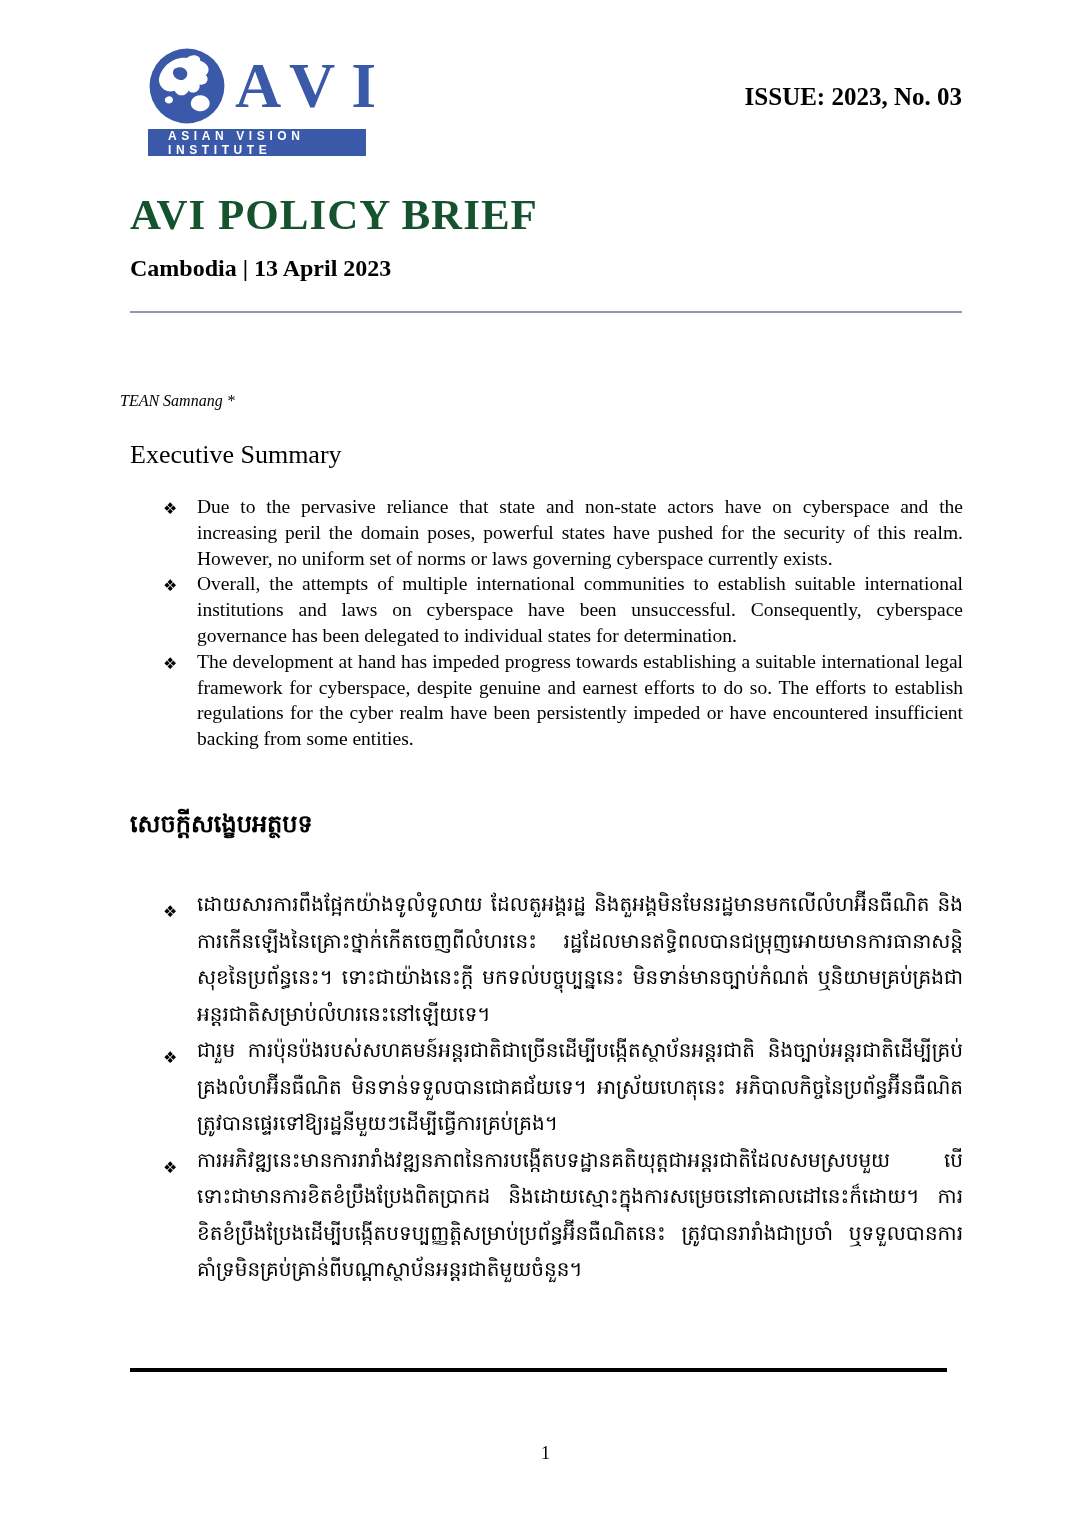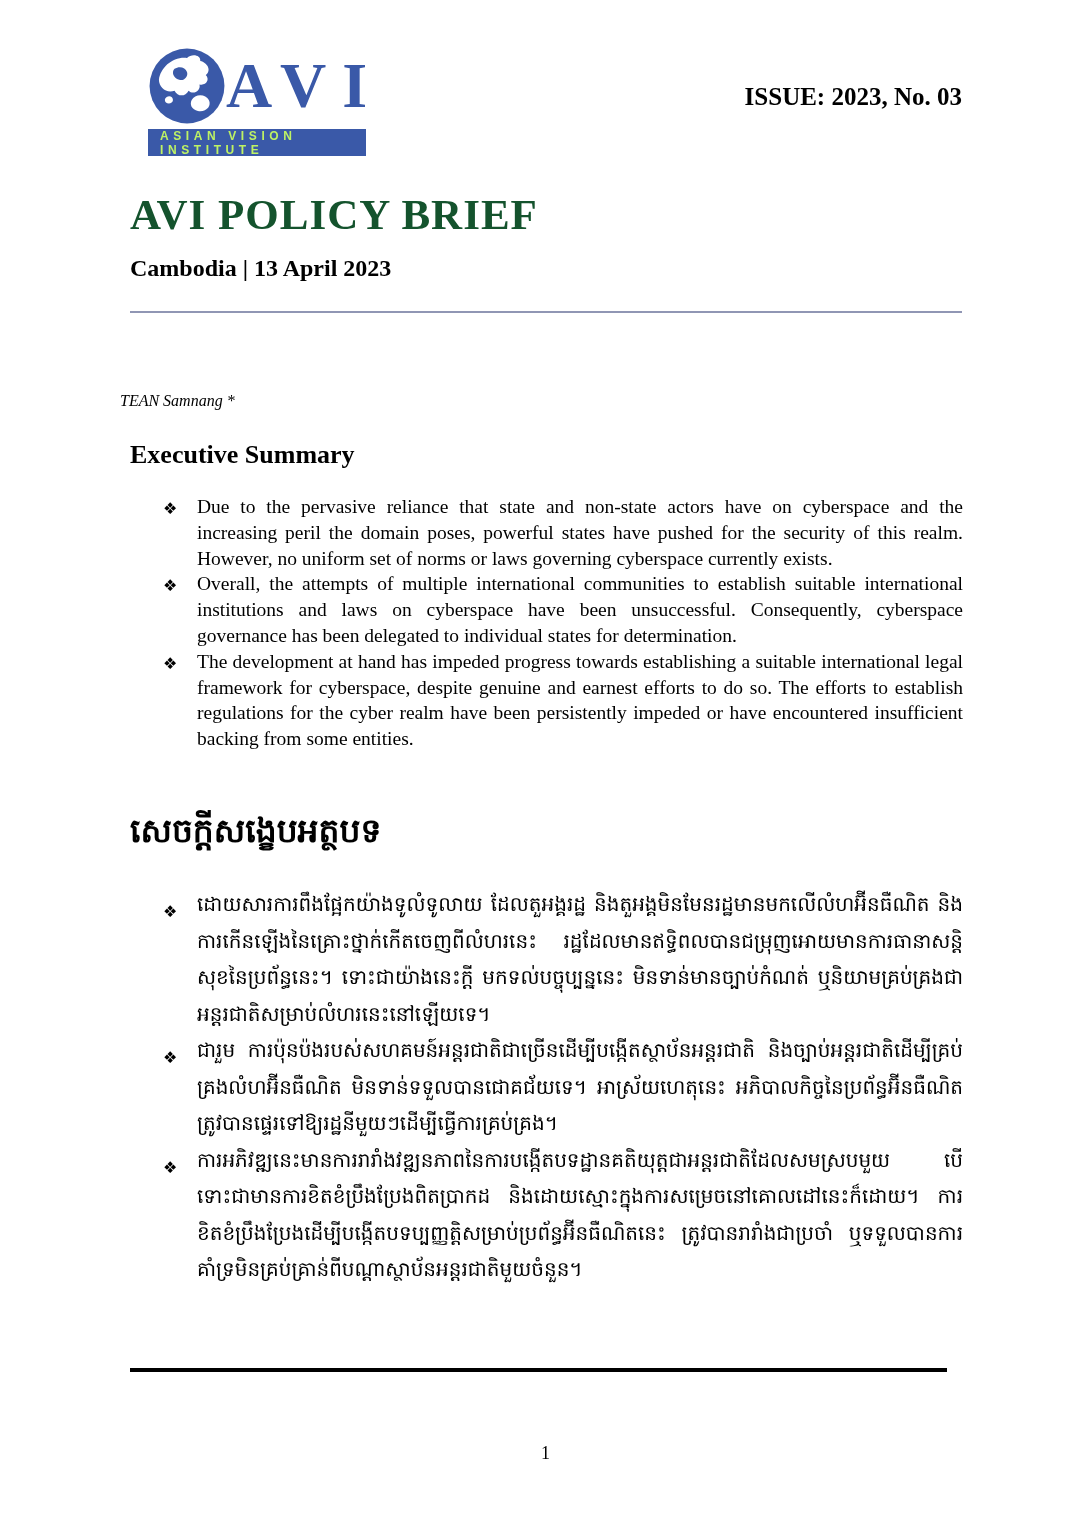--- a/index.html
+++ b/index.html
@@ -11,28 +11,28 @@
     font-family:"Liberation Serif", serif;
     color:#000;
     overflow:hidden;
   }
   
   .logo { position:absolute; left:148px; top:46px; }
   .logo-top { display:flex; align-items:center; height:80px; }
   .globe { width:78px; height:78px; flex:0 0 auto; }
   .logo-avi {
     font-size:64px; font-weight:bold; color:#3a59a8;
-    letter-spacing:16px; line-height:78px; margin-left:0;
+    letter-spacing:16px; line-height:78px; margin-left:9px;
   }
   .logo-bar {
     margin-top:3px; width:218px; height:27px; background:#3a59a8;
-    color:#bef264; font-family:"Liberation Sans", sans-serif;
+    color:#ffffff; font-family:"Liberation Sans", sans-serif;
     font-size:12px; font-weight:bold; letter-spacing:4.6px;
     display:flex; align-items:center; justify-content:center;
-    padding-left:12px; box-sizing:border-box;
+    padding-left:20px; box-sizing:border-box;
   }
   .issue {
     position:absolute; top:83px; right:129px;
     font-size:25px; font-weight:bold;
   }
   
   .masthead-title {
     position:absolute; left:130px; top:190px;
     font-size:43px; font-weight:bold; color:#14532d; letter-spacing:1px;
   }
@@ -40,32 +40,32 @@
     position:absolute; left:130px; top:255px;
     font-size:24px; font-weight:bold;
   }
   .rule {
     position:absolute; left:130px; top:311px;
     width:832px; height:2px; background:#9096b4;
   }
   
   .article-title { position:absolute; left:130px; top:334px; font-size:26px; font-weight:bold; }
   .author       { position:absolute; left:120px; top:392px; font-size:16px; font-style:italic; }
-  .exec-heading { position:absolute; left:130px; top:440px; font-size:26px; font-weight:bold;text-align:center; }
+  .exec-heading { position:absolute; left:130px; top:440px; font-size:26px; font-weight:normal;text-align:center; }
 
   .exec-list { position:absolute; left:163px; top:494px; width:800px; }
   .exec-list .li {
     position:relative; padding-left:34px;
     text-align:justify; font-size:19.5px; line-height:25.8px;
   }
   .marker { position:absolute; left:0; top:2px; font-size:16px; }
 
   .khmer-heading {
     position:absolute; left:130px; top:808px;
-    font-size:33px; font-weight:bold; line-height:1.4;
+    font-size:24px; font-weight:bold; line-height:1.4;
   }
   .khmer-list { position:absolute; left:163px; top:886px; width:800px; }
   .khmer-list .li {
     position:relative; padding-left:34px;
     text-align:justify; font-size:20px; line-height:36.5px;
   }
   .khmer-list .marker { top:8px; }
 
   
   .footnote-sep {

